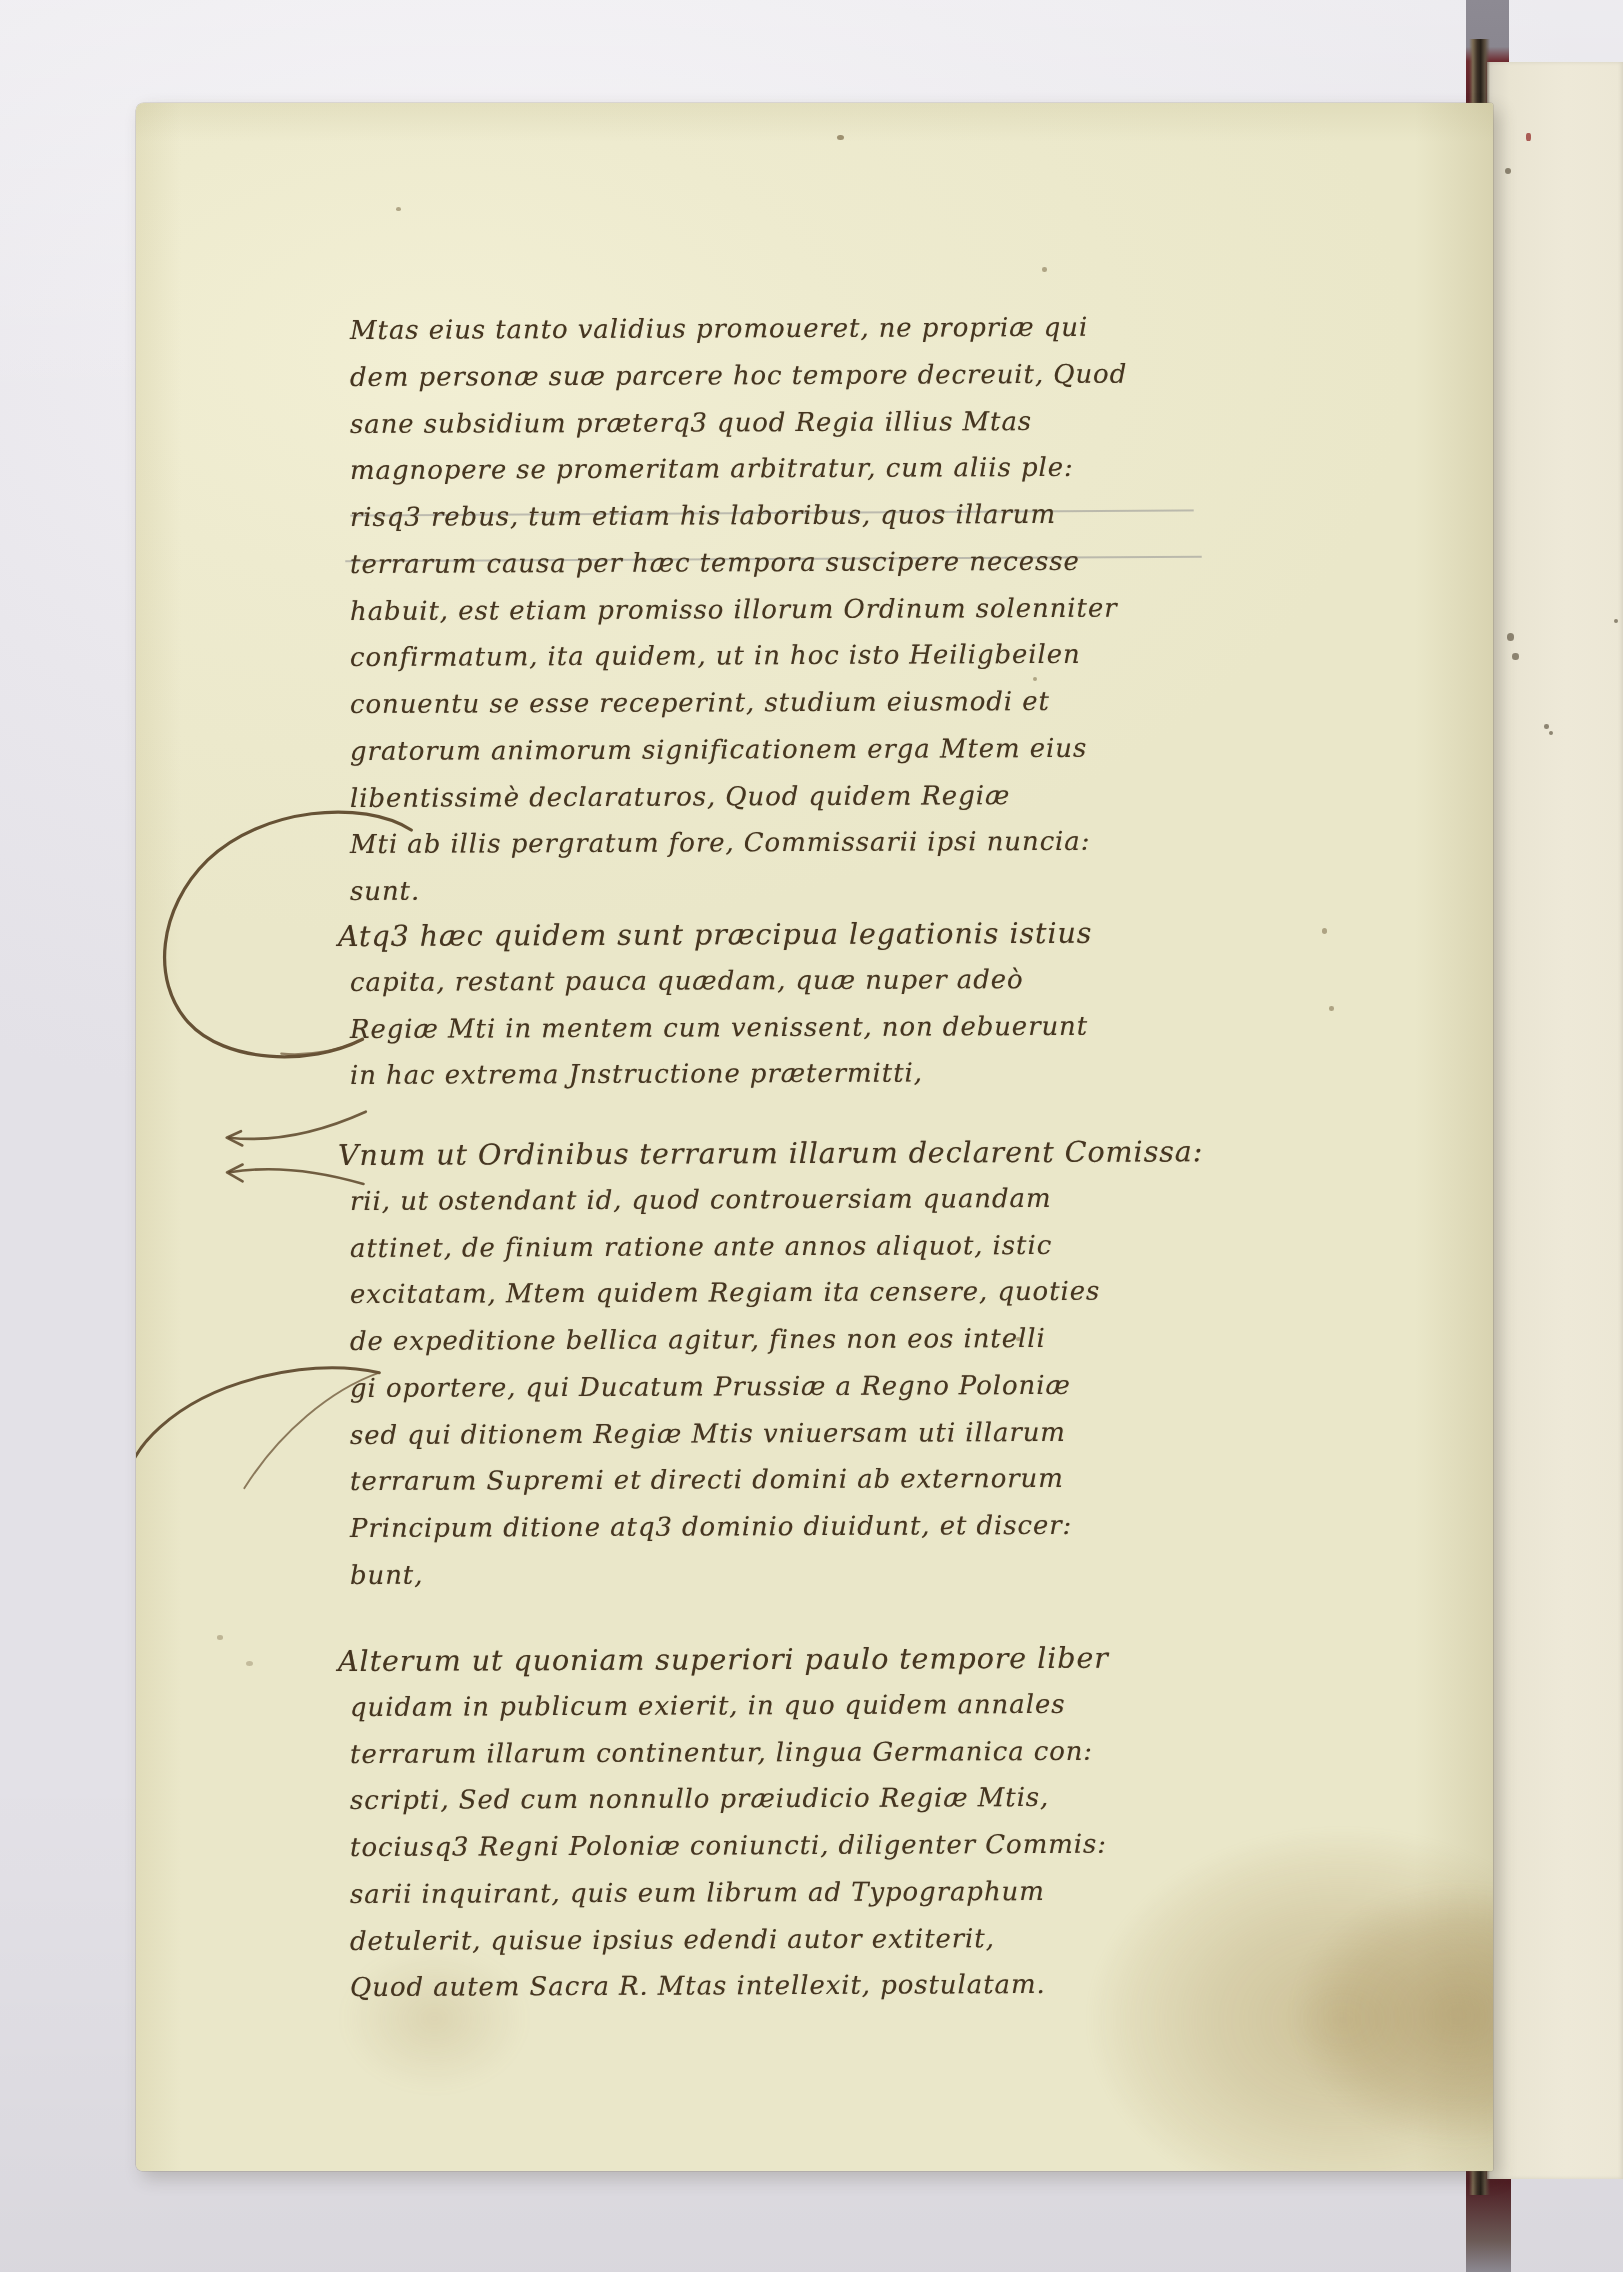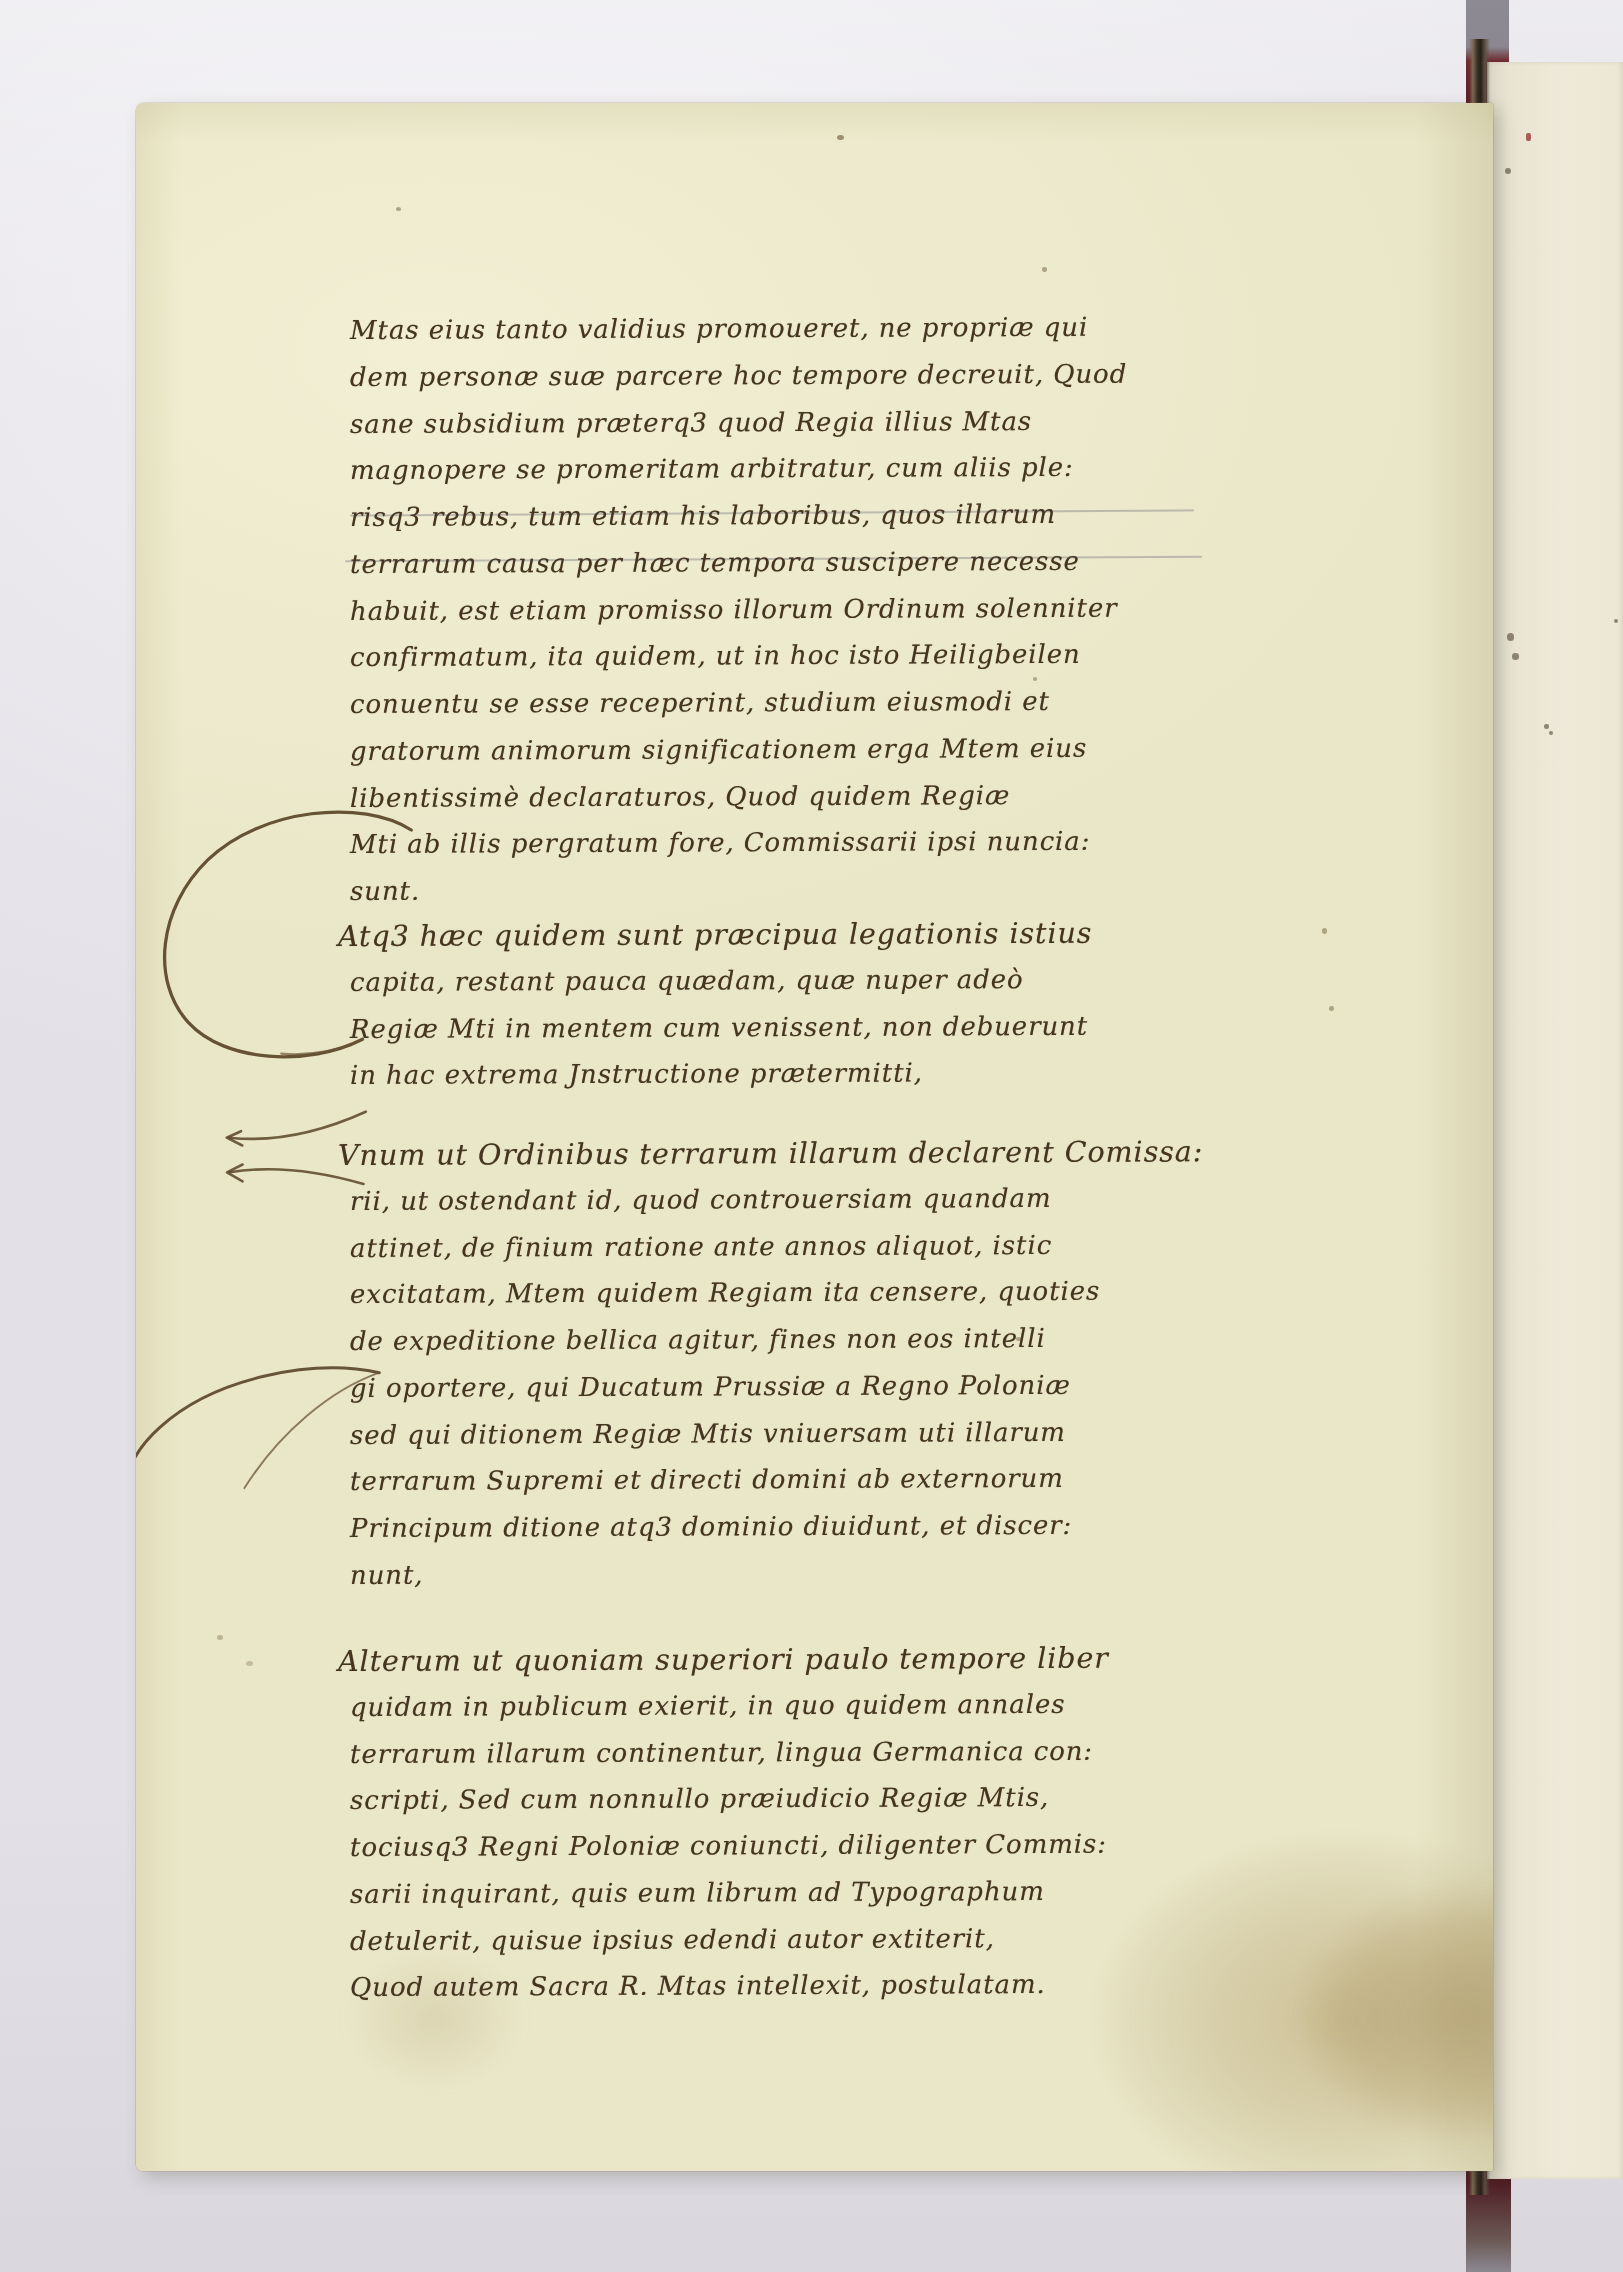--- a/index.html
+++ b/index.html
@@ -216,21 +216,21 @@
     <div class="para" style="top:1038px;">
       <span class="ln hang cap" style="top:0px;">Vnum ut Ordinibus terrarum illarum declarent Comissa:</span>
       <span class="ln" style="top:47px;">rii, ut ostendant id, quod controuersiam quandam</span>
       <span class="ln" style="top:94px;">attinet, de finium ratione ante annos aliquot, istic</span>
       <span class="ln" style="top:140px;">excitatam, Mtem quidem Regiam ita censere, quoties</span>
       <span class="ln" style="top:187px;">de expeditione bellica agitur, fines non eos intelli</span>
       <span class="ln" style="top:234px;">gi oportere, qui Ducatum Prussiæ a Regno Poloniæ</span>
       <span class="ln" style="top:281px;">sed qui ditionem Regiæ Mtis vniuersam uti illarum</span>
       <span class="ln" style="top:327px;">terrarum Supremi et directi domini ab externorum</span>
       <span class="ln" style="top:374px;">Principum ditione atq3 dominio diuidunt, et discer:</span>
-      <span class="ln" style="top:421px;">nunt,</span>
+      <span class="ln" style="top:421px;">bunt,</span>
     </div>
 
     <div class="para" style="top:1544px;">
       <span class="ln hang cap" style="top:0px;">Alterum ut quoniam superiori paulo tempore liber</span>
       <span class="ln" style="top:47px;">quidam in publicum exierit, in quo quidem annales</span>
       <span class="ln" style="top:94px;">terrarum illarum continentur, lingua Germanica con:</span>
       <span class="ln" style="top:140px;">scripti, Sed cum nonnullo præiudicio Regiæ Mtis,</span>
       <span class="ln" style="top:187px;">tociusq3 Regni Poloniæ coniuncti, diligenter Commis:</span>
       <span class="ln" style="top:234px;">sarii inquirant, quis eum librum ad Typographum</span>
       <span class="ln" style="top:281px;">detulerit, quisue ipsius edendi autor extiterit,</span>

